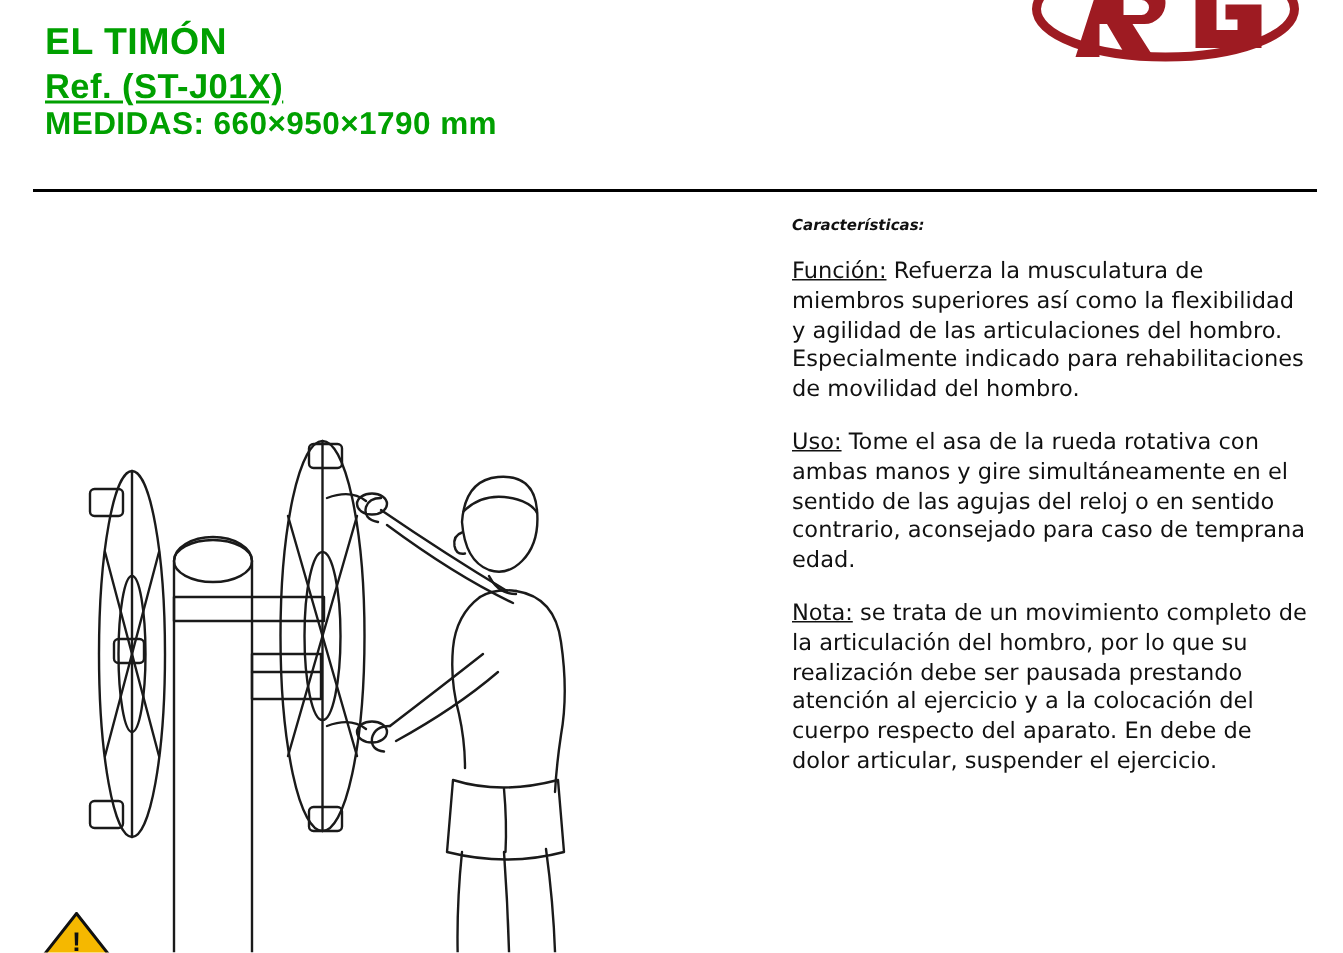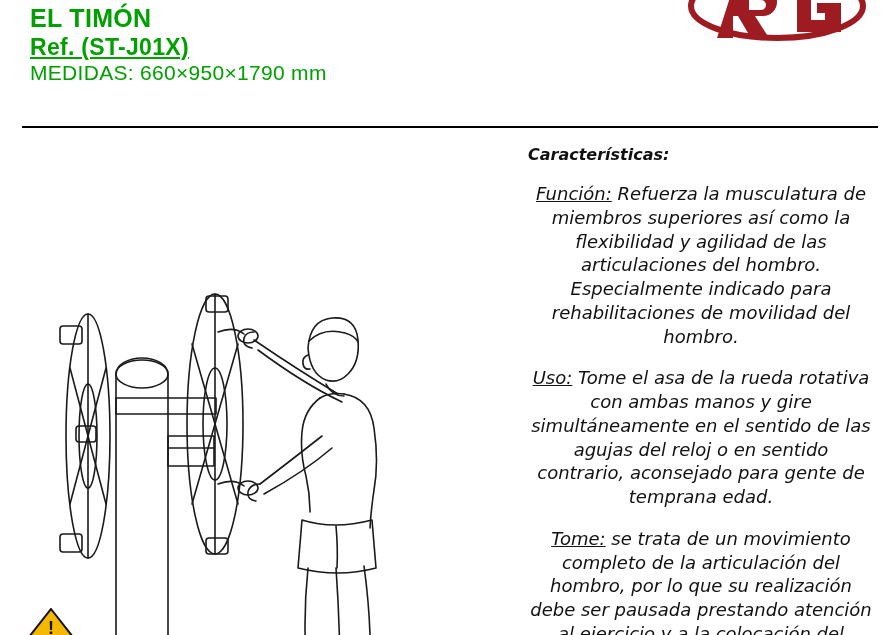--- a/index.html
+++ b/index.html
@@ -19,31 +19,31 @@
   .header {
     position: absolute;
     left: 0;
     top: 0;
     width: 895px;
     height: 122px;
   }
   .title-block {
     position: absolute;
     left: 30px;
-    top: 4px;
+    top: 14px;
   }
   .title-line {
     color: #00a000;
     font-weight: bold;
     letter-spacing: 0.3px;
     line-height: 1.18;
   }
   .title-line.l1 { font-size: 25px; }
   .title-line.l2 { font-size: 23px; text-decoration: underline; }
-  .title-line.l3 { font-size: 21px; font-weight: normal; }
+  .title-line.l3 { font-size: 21px; font-weight: bold; }
 
   .logo {
     position: absolute;
     right: 8px;
     top: -28px;
     width: 230px;
     height: 92px;
   }
 
   .rule {
@@ -76,31 +76,30 @@
   
   .text-pane {
     position: absolute;
     left: 528px;
     top: 145px;
     width: 346px;
     font-family: "DejaVu Sans", sans-serif;
     color: #111111;
   }
   .char-head {
-    font-size: 16px;
+    font-size: 10px;
     font-weight: bold;
     font-style: italic;
     margin-bottom: 13px;
   }
   .para {
-    font-size: 18px;
+    font-size: 15px;
     line-height: 1.32;
     margin-bottom: 13px;
-    text-align: center;
-    font-style: italic;
+    text-align: left;
   }
   .para .lead {
     text-decoration: underline;
   }
 </style>
 </head>
 <body>
 
 <div class="header">
 
@@ -201,20 +200,20 @@
 </div>
 
 <div class="text-pane">
   <div class="char-head">Características:</div>
 
   <p class="para">
     <span class="lead">Función:</span><span> Refuerza la musculatura de miembros superiores así como la flexibilidad y agilidad de las articulaciones del hombro. Especialmente indicado para rehabilitaciones de movilidad del hombro.</span>
   </p>
 
   <p class="para">
-    <span class="lead">Uso:</span><span> Tome el asa de la rueda rotativa con ambas manos y gire simultáneamente en el sentido de las agujas del reloj o en sentido contrario, aconsejado para gente de temprana edad.</span>
+    <span class="lead">Uso:</span><span> Tome el asa de la rueda rotativa con ambas manos y gire simultáneamente en el sentido de las agujas del reloj o en sentido contrario, aconsejado para caso de temprana edad.</span>
   </p>
 
 
   <p class="para">
-    <span class="lead">Tome:</span><span> se trata de un movimiento completo de la articulación del hombro, por lo que su realización debe ser pausada prestando atención al ejercicio y a la colocación del cuerpo respecto del aparato. En debe de dolor articular, suspender el ejercicio.</span>
+    <span class="lead">Nota:</span><span> se trata de un movimiento completo de la articulación del hombro, por lo que su realización debe ser pausada prestando atención al ejercicio y a la colocación del cuerpo respecto del aparato. En debe de dolor articular, suspender el ejercicio.</span>
   </p>
 </div>
 
 </body></html>

